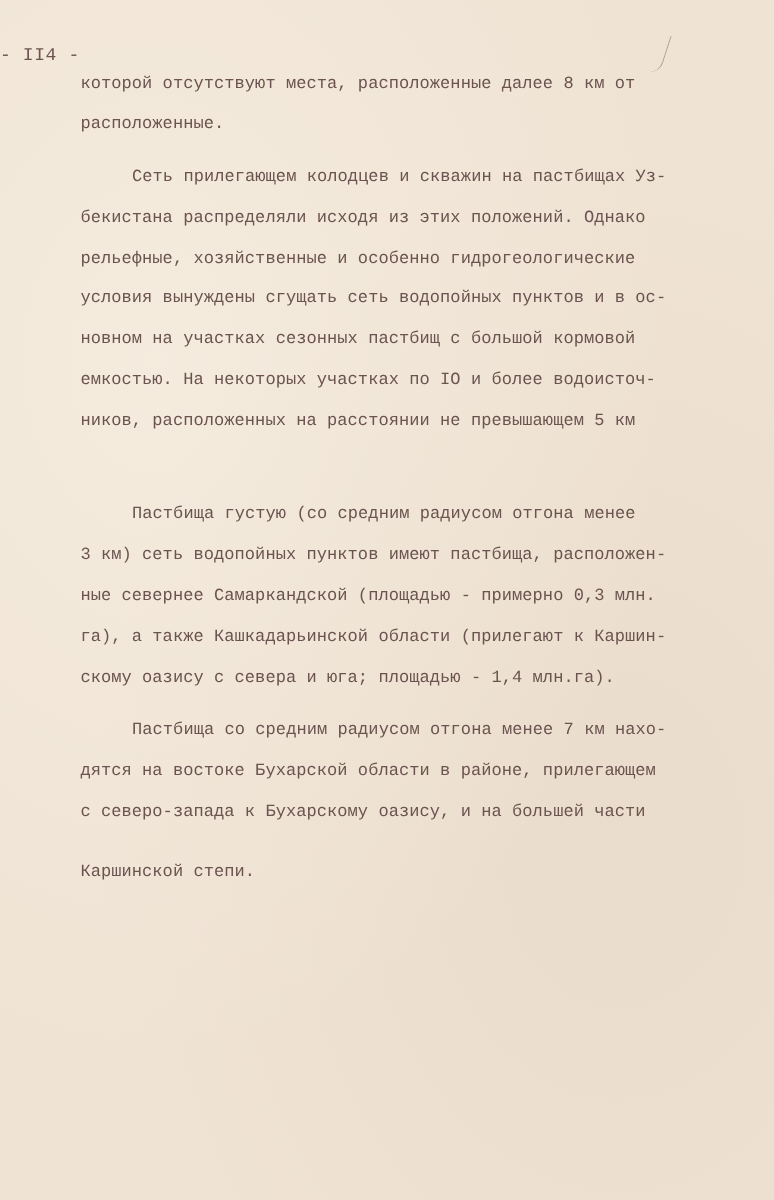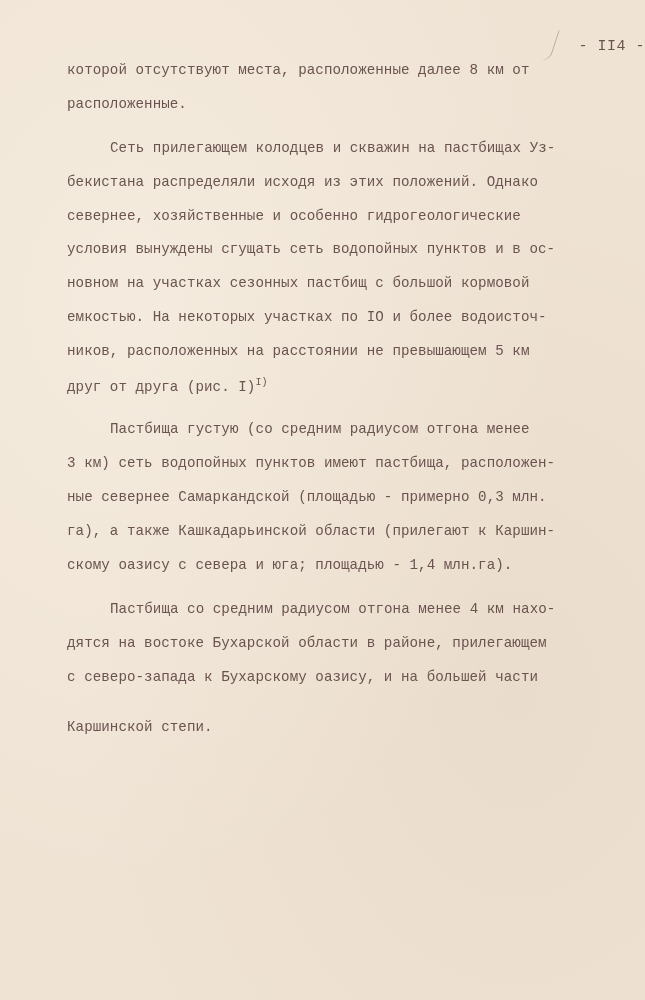--- a/index.html
+++ b/index.html
@@ -8,21 +8,21 @@
       background: #efe3d4;
       background-image:
         radial-gradient(ellipse at 20% 30%, rgba(255,250,240,0.35), transparent 60%),
         radial-gradient(ellipse at 80% 70%, rgba(220,200,180,0.25), transparent 60%);
       position: relative;
       font-family: "Liberation Mono", "DejaVu Sans Mono", monospace;
       color: #6b5450;
     }
     .page { position: absolute; left: 0; top: 0; width: 645px; height: 1000px; }
     .pagenum {
-      position: absolute; top: 38px; left: 0; width: 645px; text-align: right;
+      position: absolute; top: 38px; left: 0; width: 645px; text-align: left;
       font-size: 15px; letter-spacing: 0.5px;
     }
     .pencil-mark {
       position: absolute; left: 538px; top: 30px; width: 16px; height: 30px;
       border-right: 1.5px solid rgba(90,80,80,0.45);
       transform: skewX(-18deg);
       border-radius: 0 0 8px 0;
     }
     .line {
       position: absolute; left: 67px; font-size: 14.2px; white-space: pre;
@@ -36,31 +36,30 @@
 
 <div class="page">
   <div class="pagenum">- II4 -</div>
   <div class="pencil-mark"></div>
 
   <div class="line" style="top:63px">которой отсутствуют места, расположенные далее 8 км от</div>
   <div class="line" style="top:97px">расположенные.</div>
 
   <div class="line indent" style="top:141px">Сеть прилегающем колодцев и скважин на пастбищах Уз-</div>
   <div class="line" style="top:175px">бекистана распределяли исходя из этих положений. Однако</div>
-  <div class="line" style="top:209px">севернее, хозяйственные и особенно гидрогеологические</div>
+  <div class="line" style="top:209px">рельефные, хозяйственные и особенно гидрогеологические</div>
   <div class="line" style="top:242px">условия вынуждены сгущать сеть водопойных пунктов и в ос-</div>
   <div class="line" style="top:276px">новном на участках сезонных пастбищ с большой кормовой</div>
   <div class="line" style="top:310px">емкостью. На некоторых участках по IO и более водоисточ-</div>
   <div class="line" style="top:344px">ников, расположенных на расстоянии не превышающем 5 км</div>
-  <div class="line" style="top:378px"><span>друг от друга (рис. I)</span><sup>I)</sup></div>
 
   <div class="line indent" style="top:422px">Пастбища густую (со средним радиусом отгона менее</div>
   <div class="line" style="top:456px">3 км) сеть водопойных пунктов имеют пастбища, расположен-</div>
   <div class="line" style="top:490px">ные севернее Самаркандской (площадью - примерно 0,3 млн.</div>
   <div class="line" style="top:524px">га), а также Кашкадарьинской области (прилегают к Каршин-</div>
   <div class="line" style="top:558px">скому оазису с севера и юга; площадью - 1,4 млн.га).</div>
 
-  <div class="line indent" style="top:602px">Пастбища со средним радиусом отгона менее 4 км нахо-</div>
+  <div class="line indent" style="top:602px">Пастбища со средним радиусом отгона менее 7 км нахо-</div>
   <div class="line" style="top:636px">дятся на востоке Бухарской области в районе, прилегающем</div>
   <div class="line" style="top:670px">с северо-запада к Бухарскому оазису, и на большей части</div>
   <div class="line" style="top:720px">Каршинской степи.</div>
 
 </div>
 
 </body></html>

